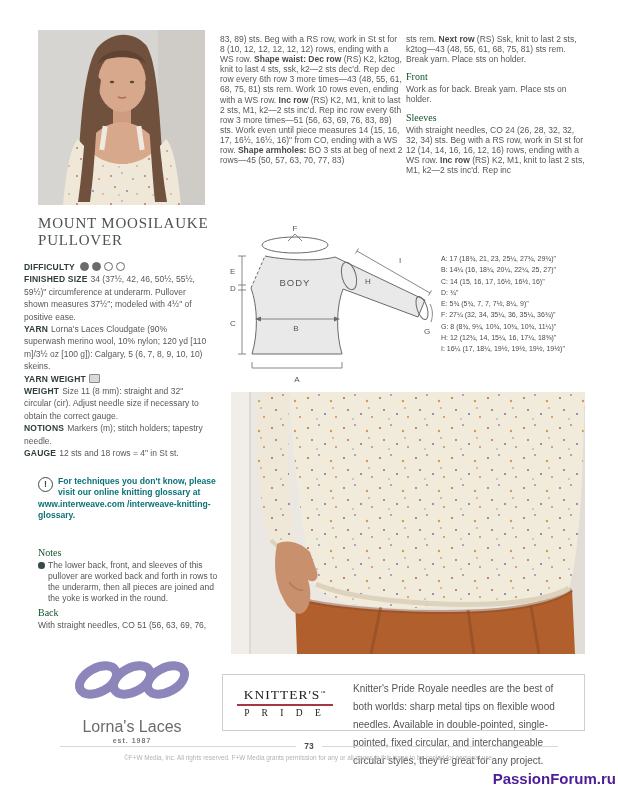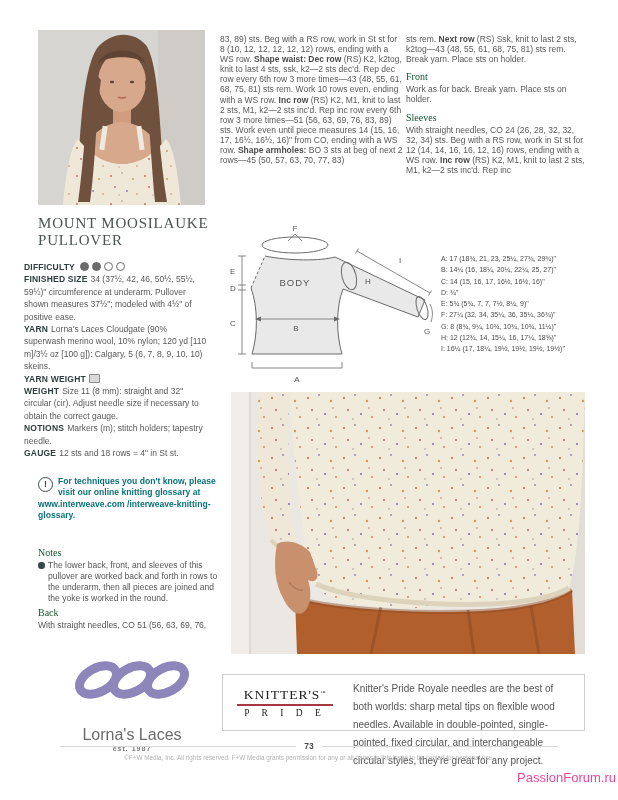--- a/index.html
+++ b/index.html
@@ -51,37 +51,37 @@
   #schematic{left:229px;top:222px;}
   #measure{left:441px;top:253px;width:148px;font-size:7px;line-height:11.3px;color:#4a4a4a;}
   #measure div{white-space:nowrap;}
 
   
   #photo-model{left:38px;top:30px;width:167px;height:175px;}
   #photo-sweater{left:231px;top:392px;width:354px;height:262px;}
 
   
   #lorna{left:58px;top:650px;width:148px;text-align:center;}
-  .lorna-name{font-size:16px;color:#6b6b6b;margin-top:12px;}
+  .lorna-name{font-size:16px;color:#6b6b6b;margin-top:4px;}
   .lorna-est{font-size:7px;font-weight:bold;letter-spacing:1px;color:#7a7a7a;margin-top:1px;}
   #kp-box{left:222px;top:674px;width:363px;height:57px;border:1px solid #cfcfcf;
           display:flex;align-items:center;box-sizing:border-box;padding:6px 10px;gap:16px;}
   .kp-logo{width:104px;text-align:center;flex:0 0 auto;}
   .kp-top{font-family:"Liberation Serif",serif;font-size:13.5px;letter-spacing:1px;color:#222;}
   .kp-tm{font-size:5px;vertical-align:super;}
   .kp-rule{height:2px;background:#a63844;margin:1px 4px 2px 4px;}
   .kp-bottom{font-family:"Liberation Serif",serif;font-size:9.5px;letter-spacing:5px;color:#222;}
   .kp-text{font-size:10px;line-height:18px;color:#555;margin-top:44px;}
 
   
   #pageno-row{left:60px;top:741px;width:498px;display:flex;align-items:center;gap:8px;}
   .pg-line{flex:1;border-top:1px solid #d8d8d8;height:0;}
   .pg-num{font-size:8.5px;font-weight:bold;color:#4a4a4a;}
   #copyright{left:0;top:754px;width:618px;text-align:center;font-size:6.4px;color:#b3b3b3;}
-  #watermark{right:2px;top:770px;font-size:13px;font-weight:normal;color:#ec4899;}
+  #watermark{right:2px;top:770px;font-size:15px;font-weight:bold;color:#4c1d95;}
 </style>
 </head>
 <body>
 
 <div id="photo-model" class="abs">
   <svg width="167" height="175" viewBox="0 0 167 175">
     <defs>
       <pattern id="sp1" width="34" height="28" patternUnits="userSpaceOnUse">
         <circle cx="5" cy="6" r="1" fill="#b3593a"></circle>
           <circle cx="16" cy="3" r=".8" fill="#8a6aa0"></circle>

